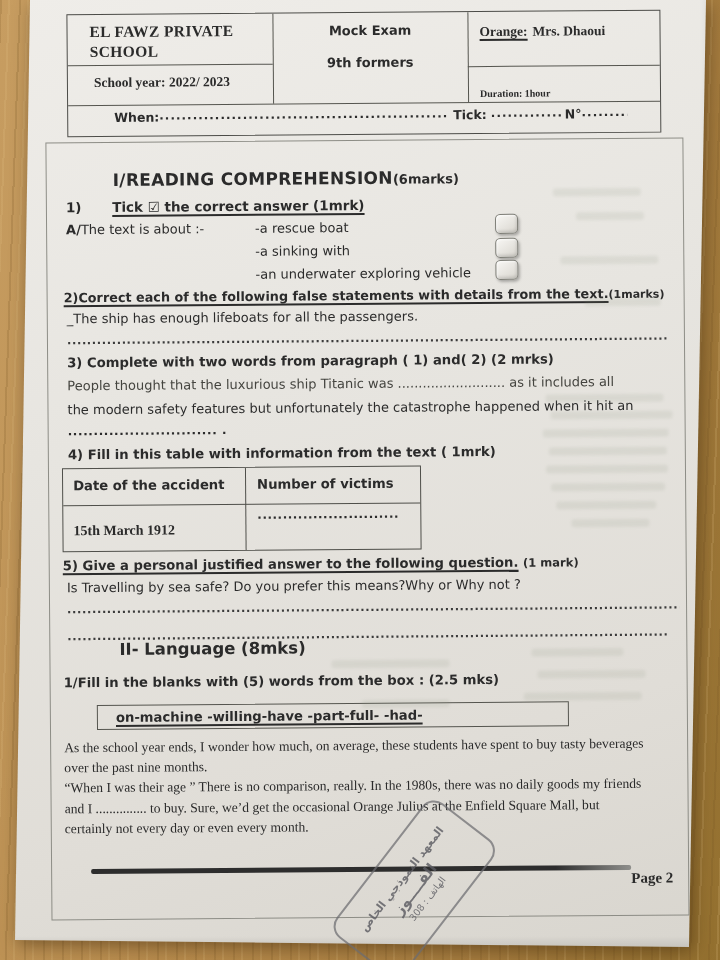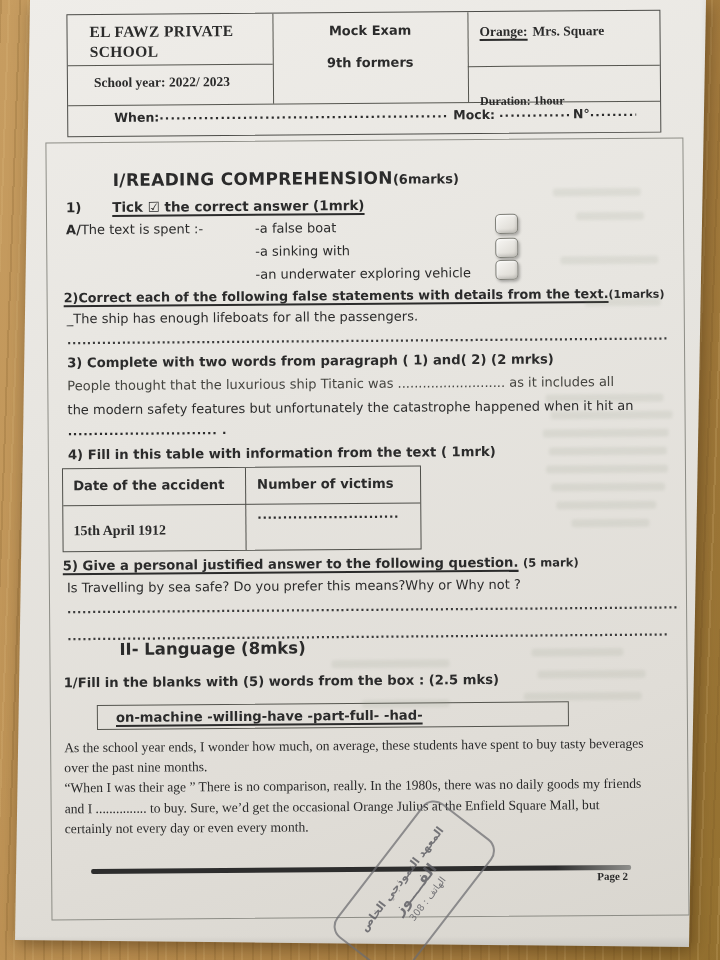--- a/index.html
+++ b/index.html
@@ -83,48 +83,48 @@
     <div class="hline" style="left:400px;top:54px;width:192px;height:1.3px;"></div>
     <div class="hline" style="left:0;top:90px;width:592px;height:1.3px;"></div>
 
     <div class="el fs b" style="left:22px;top:7px;width:160px;white-space:normal;font-size:15.5px;line-height:20px;letter-spacing:.4px;">EL FAWZ PRIVATE SCHOOL</div>
     <div class="el fs b" style="left:26px;top:60px;font-size:13.5px;">School year: 2022/ 2023</div>
 
     <div class="el fv b" style="left:205px;top:10px;width:195px;text-align:center;font-size:13px;">Mock Exam</div>
     <div class="el fv b" style="left:205px;top:42px;width:195px;text-align:center;font-size:13px;">9th formers</div>
 
     <div class="el fs b" style="left:412px;top:12px;font-size:13.5px;">
-      <span class="u">Orange:</span><span style="margin-left:5px;">Mrs. Square</span>
+      <span class="u">Orange:</span><span style="margin-left:5px;">Mrs. Dhaoui</span>
     </div>
-    <div class="el fs b" style="left:412px;top:82px;font-size:12px;">Duration: 1hour</div>
+    <div class="el fs b" style="left:412px;top:76px;font-size:10px;">Duration: 1hour</div>
 
     <div class="el fv b" style="left:46px;top:94px;width:540px;display:flex;align-items:center;font-size:12.5px;">
       <span>When:</span>
       <span class="dotfill" style="width:288px;">..........................................................................................................................................................................................................................</span>
-      <span style="margin-left:6px;">Mock:</span>
+      <span style="margin-left:6px;">Tick:</span>
       <span class="dotfill" style="width:70px;margin-left:4px;">..........................................................................................................................................................................................................................</span>
       <span style="margin-left:4px;">N°</span>
       <span class="dotfill" style="width:46px;">..........................................................................................................................................................................................................................</span>
     </div>
   </div>
 
   <div class="mainframe"></div>
 
   <div class="el fv" style="left:85px;top:168px;font-size:17px;">
     <span class="b" style="letter-spacing:.3px;">I/READING COMPREHENSION</span><span class="b" style="font-size:13px;">(6marks)</span>
   </div>
 
   <div class="el fv b" style="left:38px;top:197px;font-size:13.5px;">
     <span>1)</span>
     <span class="u" style="margin-left:26px;">Tick ☑  the correct answer (1mrk)</span>
   </div>
   <div class="el fv" style="left:38px;top:220px;font-size:13px;">
-    <span class="b">A/</span><span>The text is spent :-</span>
+    <span class="b">A/</span><span>The text is about :-</span>
   </div>
-  <div class="el fv" style="left:227px;top:220px;font-size:13px;">-a false boat</div>
+  <div class="el fv" style="left:227px;top:220px;font-size:13px;">-a rescue boat</div>
   <div class="el fv" style="left:227px;top:243px;font-size:13px;">-a sinking with</div>
   <div class="el fv" style="left:227px;top:266px;font-size:13px;">-an underwater exploring vehicle</div>
   <div class="cb" style="left:467px;top:215px;"></div>
   <div class="cb" style="left:467px;top:239px;"></div>
   <div class="cb" style="left:467px;top:261px;"></div>
 
   <div class="el fv b" style="left:35px;top:288px;font-size:12.8px;">
     <span class="u">2)Correct each of the following false statements with details from the text.</span><span style="font-size:11px;">(1marks)</span>
   </div>
   <div class="el fv" style="left:38px;top:309px;font-size:13px;">_The ship has enough lifeboats for all the passengers.</div>
@@ -134,46 +134,46 @@
   <div class="el fv" style="left:38px;top:376px;font-size:13px;color:#44443f;">People thought that the  luxurious ship Titanic  was .......................... as it includes all</div>
   <div class="el fv" style="left:38px;top:400px;font-size:13px;">the modern safety  features  but  unfortunately  the catastrophe happened  when it hit an</div>
   <div class="el fv b" style="left:38px;top:422px;font-size:12px;letter-spacing:.6px;">............................. .</div>
 
   <div class="el fv b" style="left:38px;top:445px;font-size:13.2px;">4) Fill in this table with information from the text ( 1mrk)</div>
   <div class="qtable">
     <div class="v"></div>
     <div class="h"></div>
     <div class="el fv b" style="left:10px;top:9px;font-size:13.2px;">Date of the accident</div>
     <div class="el fv b" style="left:194px;top:9px;font-size:13.2px;">Number of victims</div>
-    <div class="el fs b" style="left:10px;top:54px;font-size:14px;">15th April 1912</div>
+    <div class="el fs b" style="left:10px;top:54px;font-size:14px;">15th March 1912</div>
     <div class="el fv b" style="left:194px;top:40px;font-size:12px;letter-spacing:.5px;">............................</div>
   </div>
 
   <div class="el fv b" style="left:32px;top:556px;font-size:13.2px;">
     <span class="u">5) Give a personal justified answer to the following question.</span>
-    <span style="font-size:11.5px;">(5 mark)</span>
+    <span style="font-size:11.5px;">(1 mark)</span>
   </div>
   <div class="el fv" style="left:36px;top:578px;font-size:13px;">Is Travelling by sea safe? Do you prefer this means?Why or Why not ?</div>
   <div class="el dotline fv" style="left:36px;top:600px;width:612px;">..........................................................................................................................................................................................................................</div>
   <div class="el dotline fv" style="left:36px;top:627px;width:600px;">..........................................................................................................................................................................................................................</div>
 
   <div class="el fv b" style="left:88px;top:638px;font-size:16.5px;">II- Language (8mks)</div>
   <div class="el fv b" style="left:32px;top:673px;font-size:13.2px;">1/Fill in the blanks with (5) words from the box : (2.5 mks)</div>
   <div class="wordbox">
     <span class="fv b u" style="font-size:13.2px;">on-machine -willing-have -part-full- -had-</span>
   </div>
 
   <div class="el fs" style="left:32px;top:738px;font-size:13.6px;">As the school year ends, I wonder how much, on average, these students have spent to buy tasty beverages</div>
   <div class="el fs" style="left:32px;top:758px;font-size:13.6px;">over the past nine months.</div>
   <div class="el fs" style="left:32px;top:778px;font-size:13.6px;">“When I was their age ” There is no comparison, really. In the 1980s, there was no daily goods  my friends</div>
   <div class="el fs" style="left:32px;top:799px;font-size:13.6px;">and I ...............  to buy. Sure, we’d get the occasional Orange Julius at the Enfield Square Mall, but</div>
   <div class="el fs" style="left:32px;top:819px;font-size:13.6px;">certainly not every day or even every month.</div>
 
   <div class="rule"></div>
-  <div class="el fs b" style="left:564px;top:872px;font-size:11px;">Page 2</div>
+  <div class="el fs b" style="left:598px;top:872px;font-size:15px;">Page 2</div>
 
   <div class="stamp">
     <div class="s1">المعهد النموذجي الخاص</div>
     <div class="s2">الفــــوز</div>
     <div class="s3">الهاتف : 308</div>
   </div>
 
   <div class="ghost" style="left:525px;top:190px;width:88px;"></div>
   <div class="ghost" style="left:548px;top:214px;width:68px;"></div>
   <div class="ghost" style="left:532px;top:258px;width:98px;"></div>

